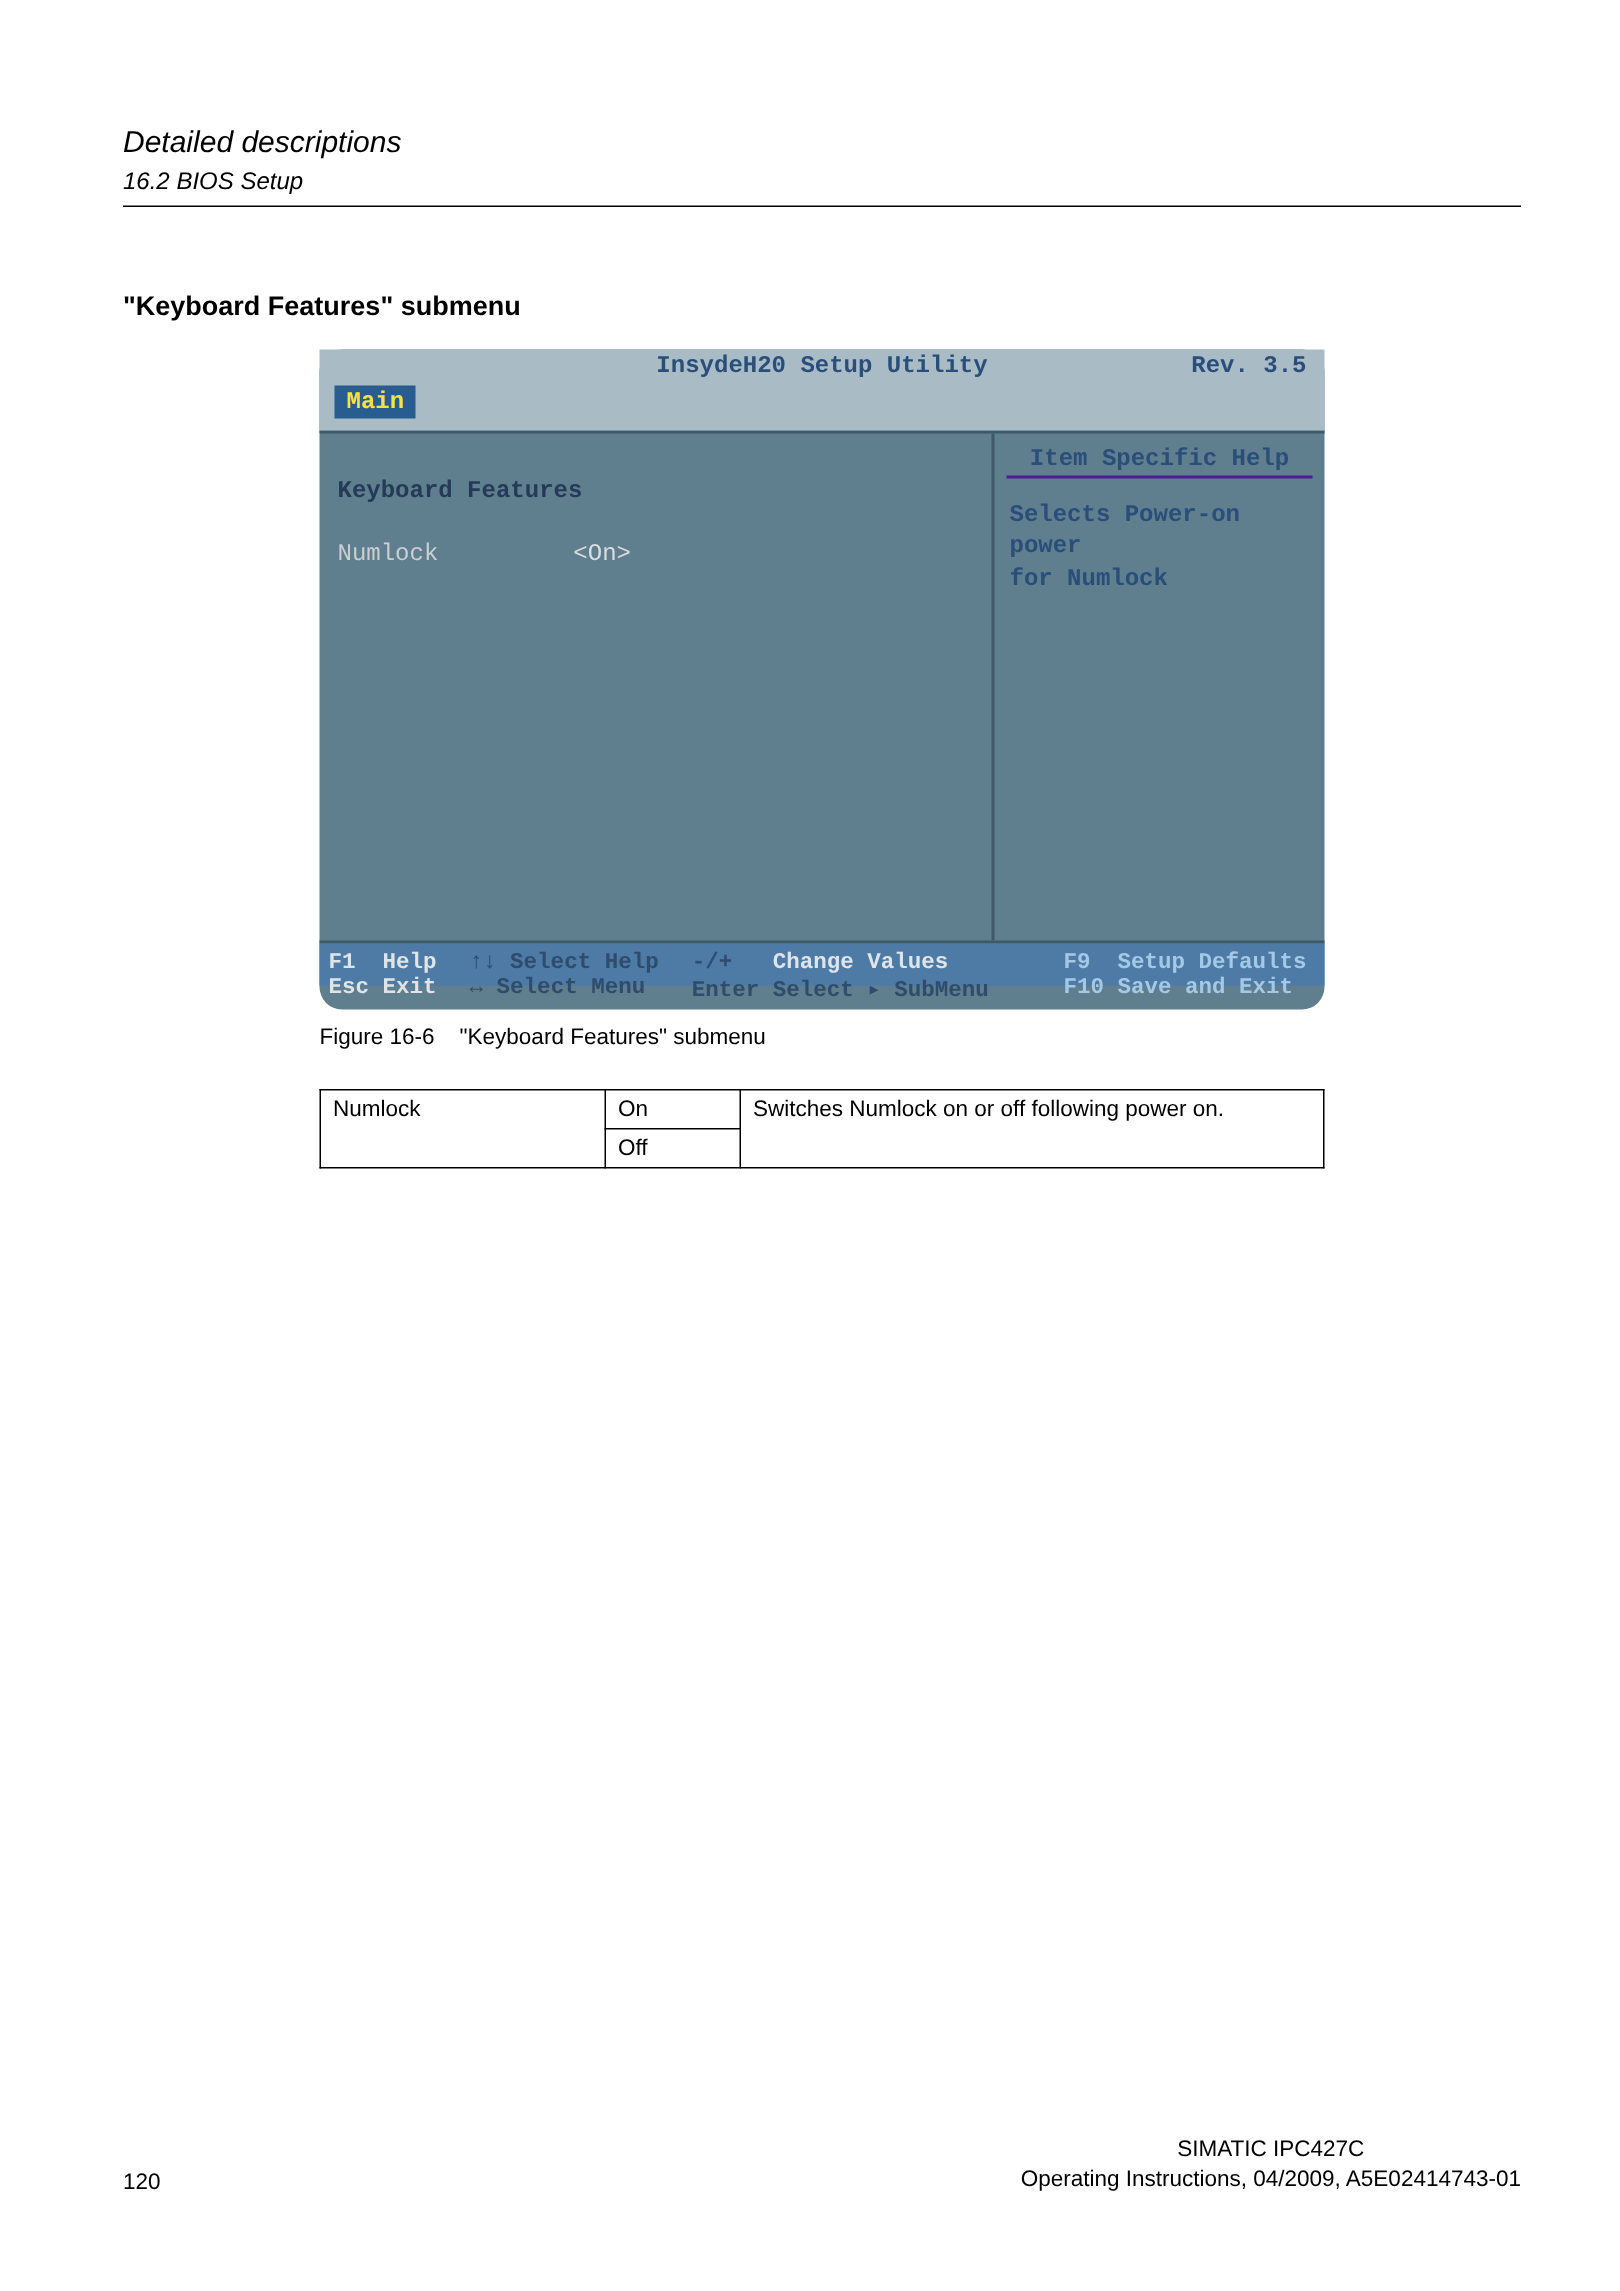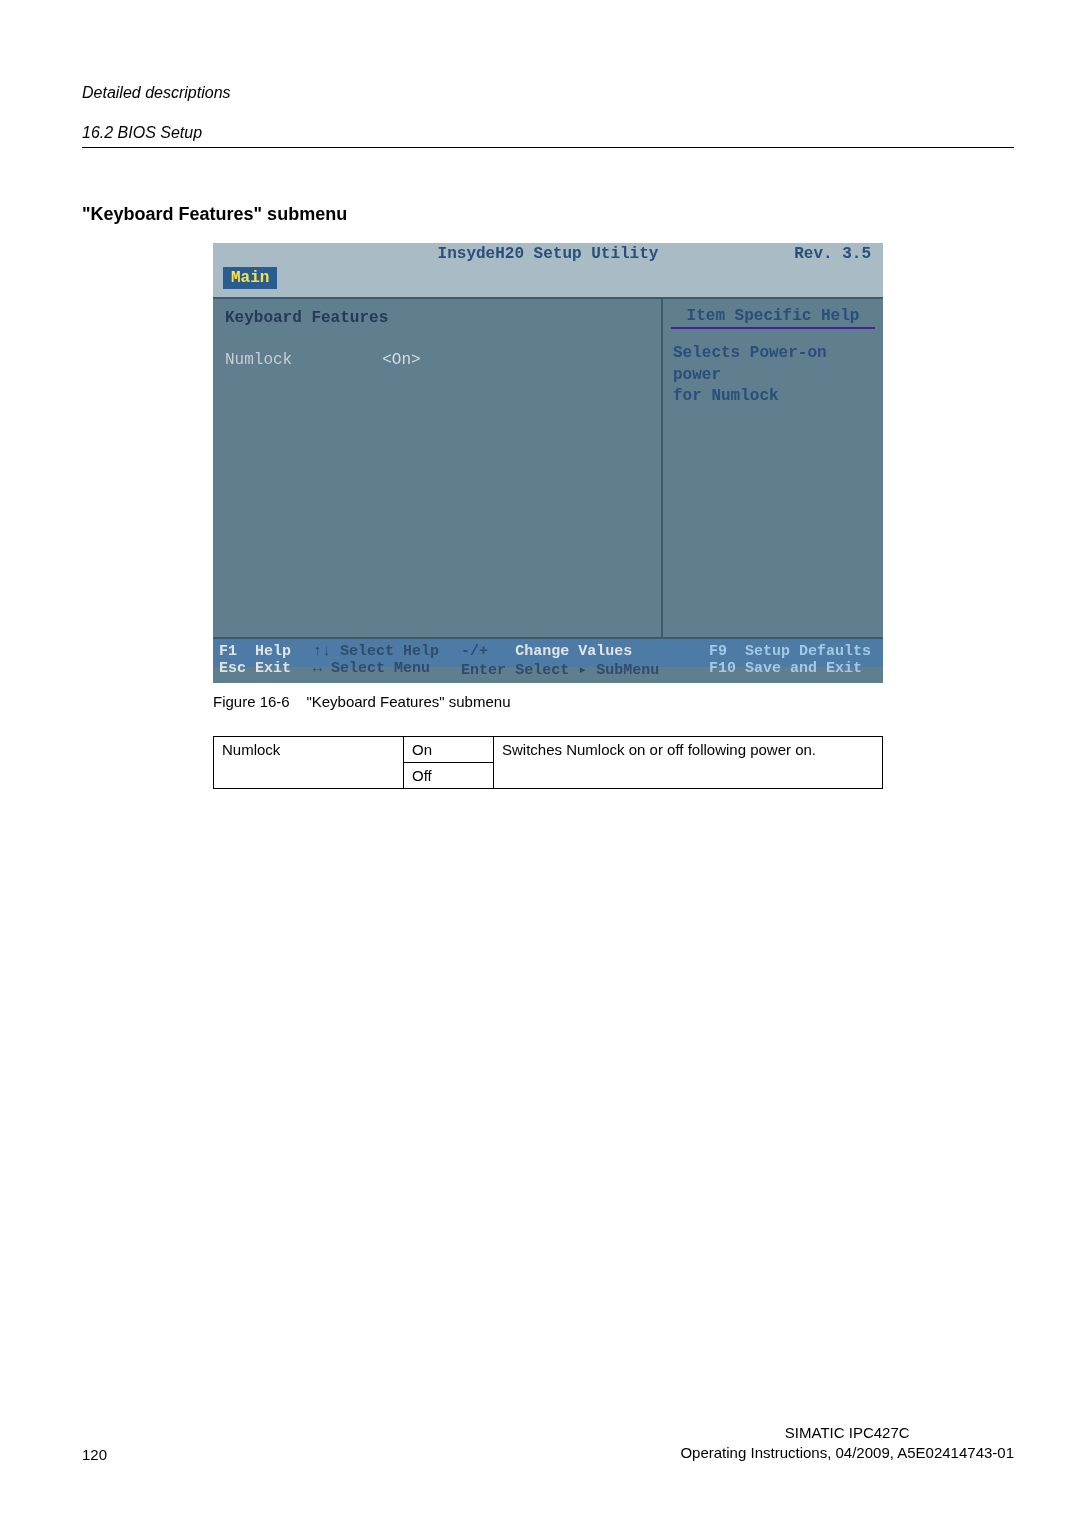--- a/index.html
+++ b/index.html
@@ -13,23 +13,23 @@
     color: #000;
   }
   .page {
     width: 1080px;
     height: 1527px;
     position: relative;
     padding: 82px 66px 0 82px;
   }
   .header-section {
     font-style: italic;
-    font-size: 16px;
+    font-size: 20px;
     line-height: 1.35;
-    margin-bottom: 18px;
+    margin-bottom: 2px;
   }
   .header-sub {
     font-style: italic;
     font-size: 16px;
     line-height: 1.35;
   }
   hr.rule {
     border: none;
     border-top: 1.5px solid #000;
     margin: 4px 0 0 0;
@@ -47,20 +47,21 @@
   }
   
   .bios {
     width: 670px;
     height: 440px;
     background: #5f7e8e;
     font-family: "Courier New", monospace;
     font-size: 16px;
     position: relative;
     color: #cfd6da;
+    border-radius: 15px;
   }
   .bios-top {
     height: 54px;
     background: #a9bbc5;
     position: relative;
   }
   .bios-title {
     position: absolute;
     top: 2px;
     left: 50%;
@@ -98,20 +99,21 @@
   }
   .bios-right {
     width: 220px;
     padding: 10px 10px;
     position: relative;
   }
   .bios-left-head {
     color: #253a56;
     font-weight: bold;
     margin-bottom: 24px;
+    margin-top: 19px;
   }
   .bios-row {
     display: flex;
     gap: 90px;
   }
   .bios-row .lbl { color: #c9cfd3; white-space: pre; }
   .bios-row .val { color: #d9dee2; }
   .bios-right-head {
     color: #2a4e7a;
     font-weight: bold;

